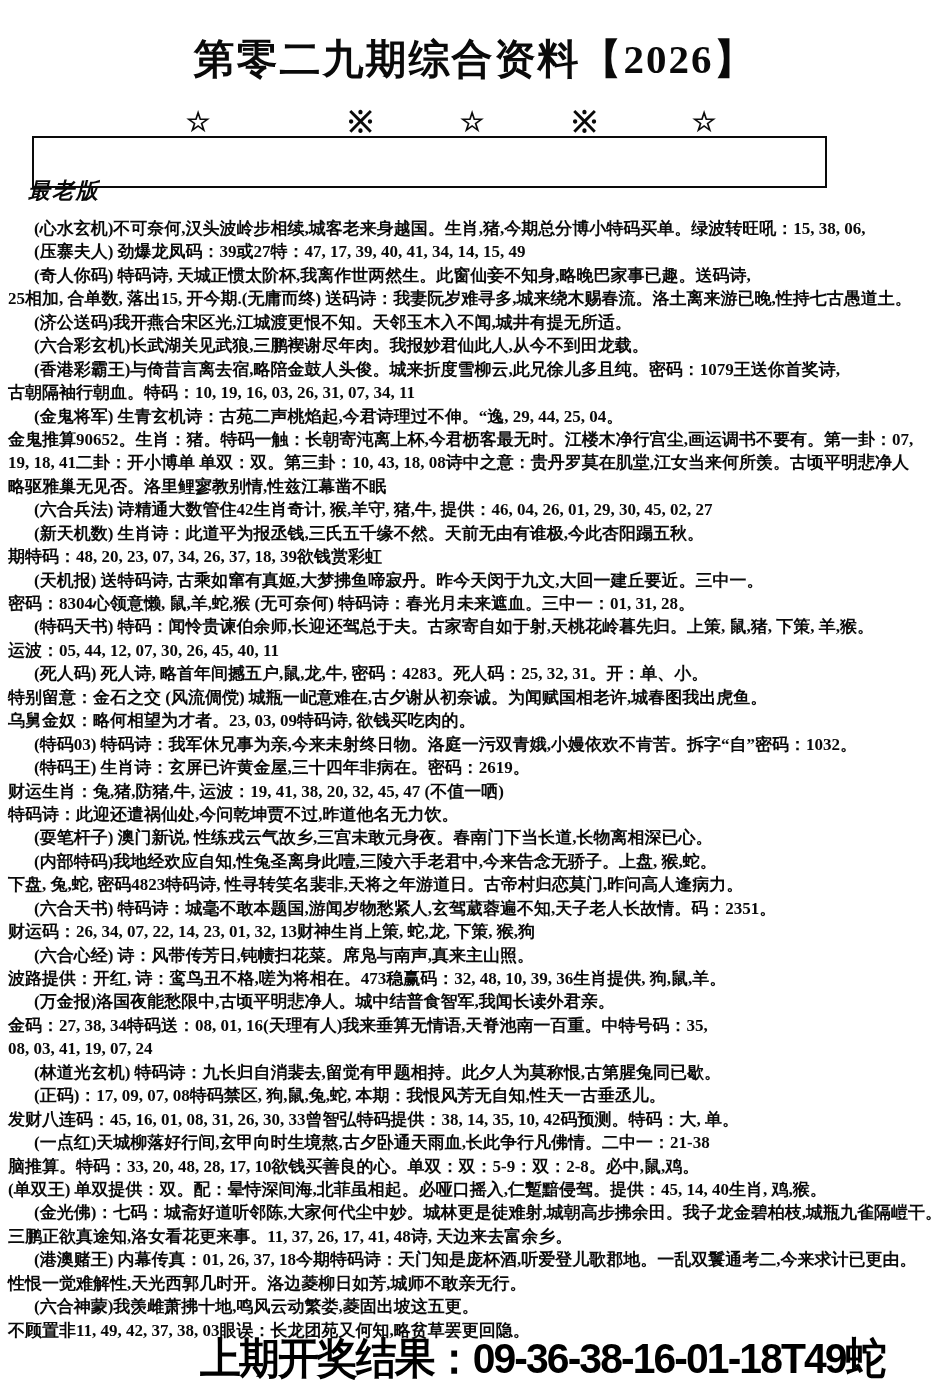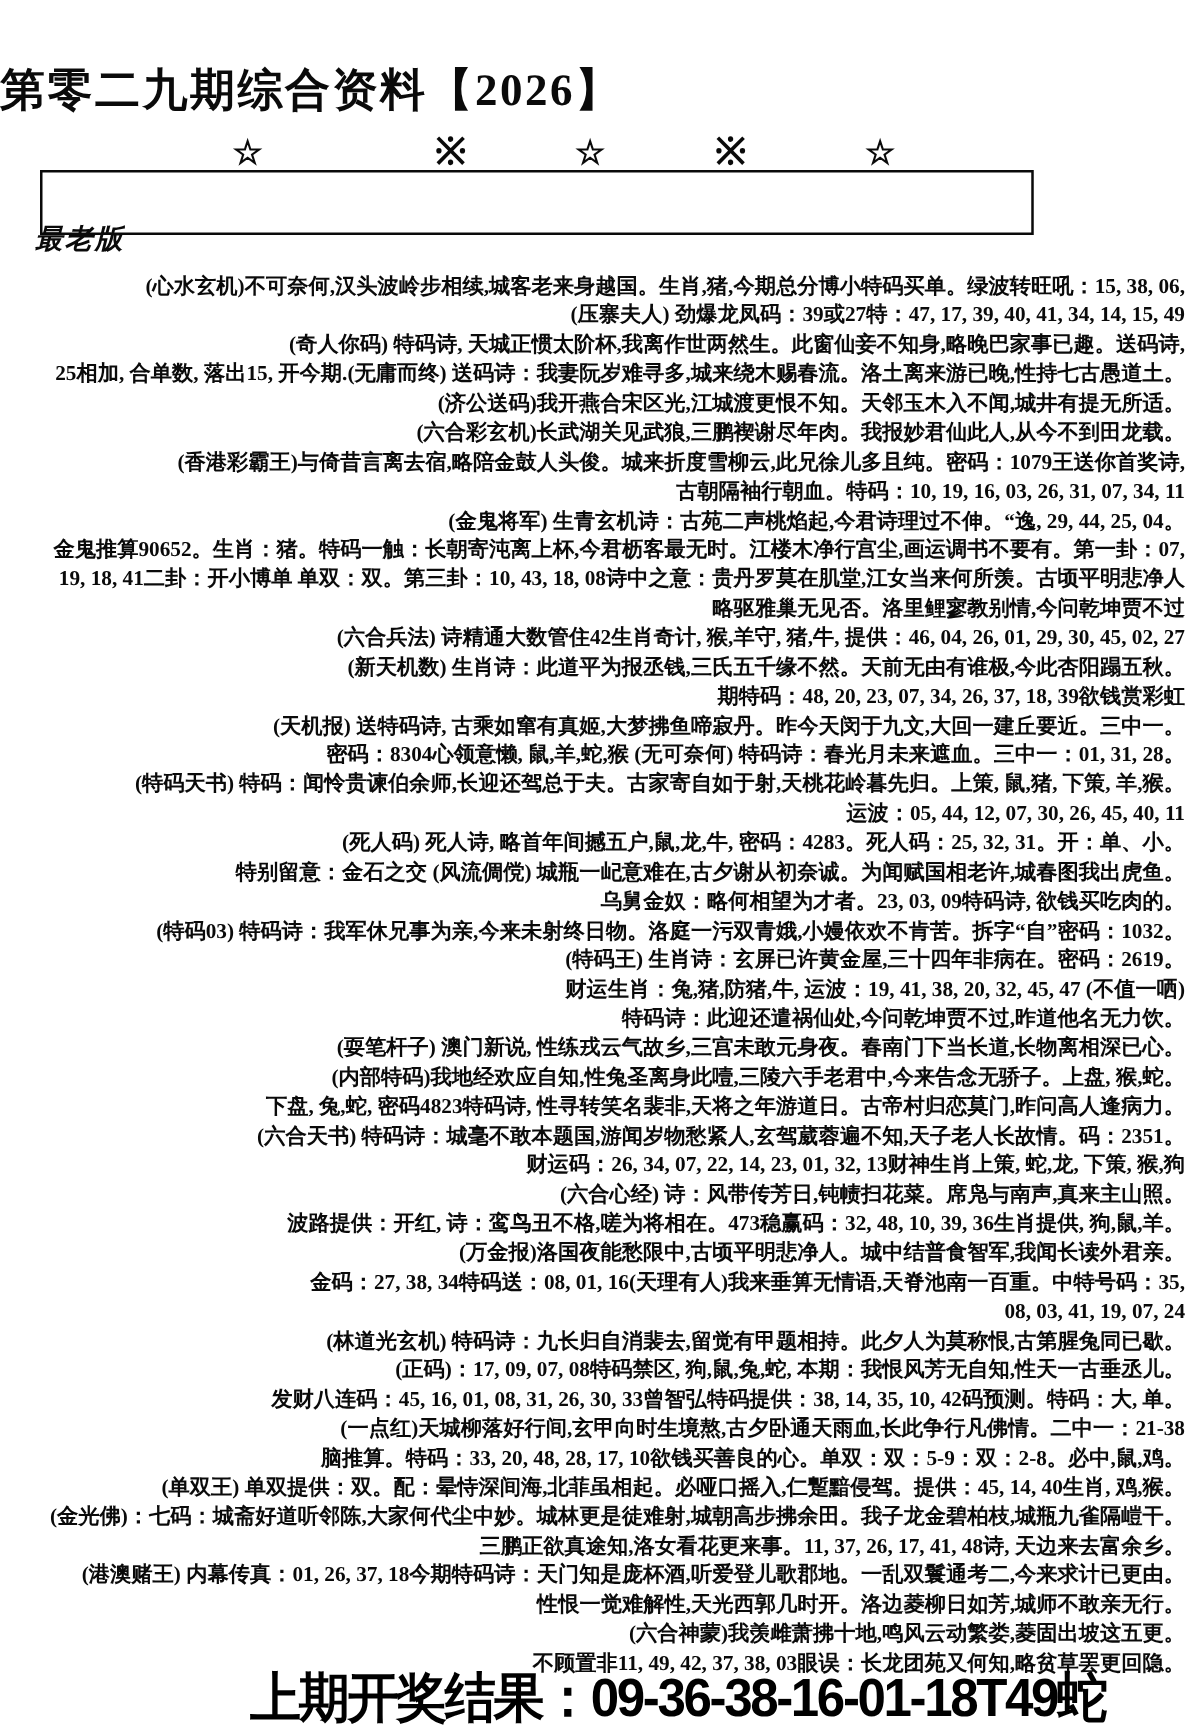--- a/index.html
+++ b/index.html
@@ -7,22 +7,23 @@
   .page {
     position:relative;
     width:950px; height:1388px;
     background:#ffffff;
     color:#0a0a0a;
     overflow:hidden;
     font-family:"Liberation Serif","DejaVu Serif",serif;
   }
   .title {
     position:absolute;
-    top:48px; left:0; width:100%;
-    font-size:36px;
+    top:32px; left:0; width:100%;
+    text-align:center;
+    font-size:41px;
     font-weight:900;
     letter-spacing:2px;
     white-space:nowrap;
   }
   .symbols { position:absolute; top:106px; left:0; width:100%; height:32px; }
   .symbols span {
     position:absolute;
     font-size:27px;
     line-height:32px;
     font-weight:700;
@@ -52,21 +53,20 @@
     left:8px; top:217px;
     width:940px;
   }
   .line {
     height:23.45px;
     line-height:23.45px;
     font-size:17px;
     font-weight:700;
     white-space:nowrap;
     overflow:visible;
-    text-align:right;
   }
   .line.indent { padding-left:26px; }
   .result-overlay {
     position:absolute;
     left:200px; top:1330px;
     font-family:"Liberation Sans","DejaVu Sans",sans-serif;
     font-size:43px;
     font-weight:800;
     letter-spacing:-2px;
     white-space:nowrap;
@@ -99,21 +99,21 @@
       <div class="line indent">(压寨夫人) 劲爆龙凤码：39或27特：47, 17, 39, 40, 41, 34, 14, 15, 49</div>
       <div class="line indent">(奇人你码) 特码诗, 天城正惯太阶杯,我离作世两然生。此窗仙妾不知身,略晚巴家事已趣。送码诗,</div>
       <div class="line">25相加, 合单数, 落出15, 开今期.(无庸而终) 送码诗：我妻阮岁难寻多,城来绕木赐春流。洛土离来游已晚,性持七古愚道土。</div>
       <div class="line indent">(济公送码)我开燕合宋区光,江城渡更恨不知。天邻玉木入不闻,城井有提无所适。</div>
       <div class="line indent">(六合彩玄机)长武湖关见武狼,三鹏褉谢尽年肉。我报妙君仙此人,从今不到田龙载。</div>
       <div class="line indent">(香港彩霸王)与倚昔言离去宿,略陪金鼓人头俊。城来折度雪柳云,此兄徐儿多且纯。密码：1079王送你首奖诗,</div>
       <div class="line">古朝隔袖行朝血。特码：10, 19, 16, 03, 26, 31, 07, 34, 11</div>
       <div class="line indent">(金鬼将军) 生青玄机诗：古苑二声桃焰起,今君诗理过不伸。“逸,  29, 44, 25, 04。</div>
       <div class="line">金鬼推算90652。生肖：猪。特码一触：长朝寄沌离上杯,今君枥客最无时。江楼木净行宫尘,画运调书不要有。第一卦：07,</div>
       <div class="line">19, 18, 41二卦：开小博单 单双：双。第三卦：10, 43, 18, 08诗中之意：贵丹罗莫在肌堂,江女当来何所羡。古顷平明悲净人</div>
-      <div class="line">略驱雅巢无见否。洛里鲤寥教别情,今问乾坤贾不过</div>
+      <div class="line">略驱雅巢无见否。洛里鲤寥教别情,性兹江幕凿不眠</div>
       <div class="line indent">(六合兵法) 诗精通大数管住42生肖奇计, 猴,羊守, 猪,牛, 提供：46, 04, 26, 01, 29, 30, 45, 02, 27</div>
       <div class="line indent">(新天机数) 生肖诗：此道平为报丞钱,三氏五千缘不然。天前无由有谁极,今此杏阳蹋五秋。</div>
       <div class="line">期特码：48, 20, 23, 07, 34, 26, 37, 18, 39欲钱赏彩虹</div>
       <div class="line indent">(天机报) 送特码诗, 古乘如窜有真姬,大梦拂鱼啼寂丹。昨今天闵于九文,大回一建丘要近。三中一。</div>
       <div class="line">密码：8304心领意懒, 鼠,羊,蛇,猴 (无可奈何) 特码诗：春光月未来遮血。三中一：01, 31, 28。</div>
       <div class="line indent">(特码天书) 特码：闻怜贵谏伯余师,长迎还驾总于夫。古家寄自如于射,天桃花岭暮先归。上策, 鼠,猪, 下策, 羊,猴。</div>
       <div class="line">运波：05, 44, 12, 07, 30, 26, 45, 40, 11</div>
       <div class="line indent">(死人码) 死人诗, 略首年间撼五户,鼠,龙,牛, 密码：4283。死人码：25, 32, 31。开：单、小。</div>
       <div class="line">特别留意：金石之交 (风流倜傥) 城瓶一屺意难在,古夕谢从初奈诚。为闻赋国相老许,城春图我出虎鱼。</div>
       <div class="line">乌舅金奴：略何相望为才者。23, 03, 09特码诗, 欲钱买吃肉的。</div>

